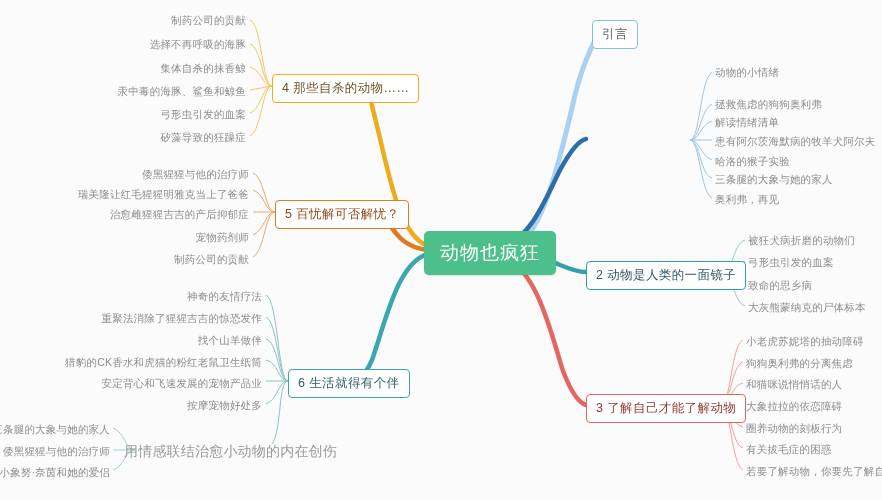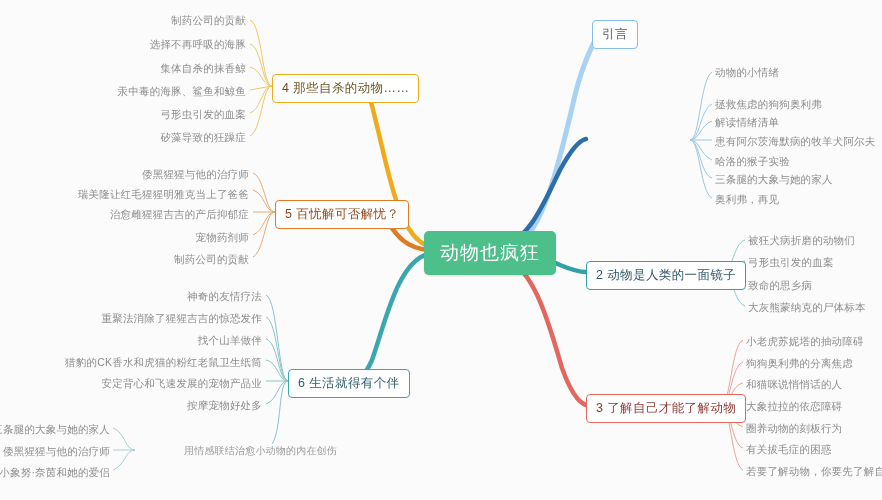--- a/index.html
+++ b/index.html
@@ -45,21 +45,21 @@
 
   .leaf{
     font-size:10.5px;
     color:#8d8d8d;
     letter-spacing:.2px;
     line-height:12px;
   }
   .leaf.r{text-align:left;}
   .leaf.l{text-align:right;}
 
-  .sub{font-size:10px;color:#9a9a9a;}
+  .sub{font-size:14px;color:#9a9a9a;}
 </style>
 </head>
 <body>
 
 <div id="canvas">
   <svg class="links" viewBox="0 0 882 500">
 
     <path d="M505,250 C540,250 560,160 575,95 C585,55 598,35 600,32" stroke="#a9d2f2" stroke-width="5" fill="none" stroke-linecap="round"></path>
     <path d="M500,248 C530,240 545,200 560,170 C572,148 580,140 586,139" stroke="#2d6ea8" stroke-width="4.5" fill="none" stroke-linecap="round"></path>
     <path d="M500,252 C530,252 545,258 560,265 C572,270 578,272 586,272" stroke="#31a0a8" stroke-width="4.5" fill="none" stroke-linecap="round"></path>

